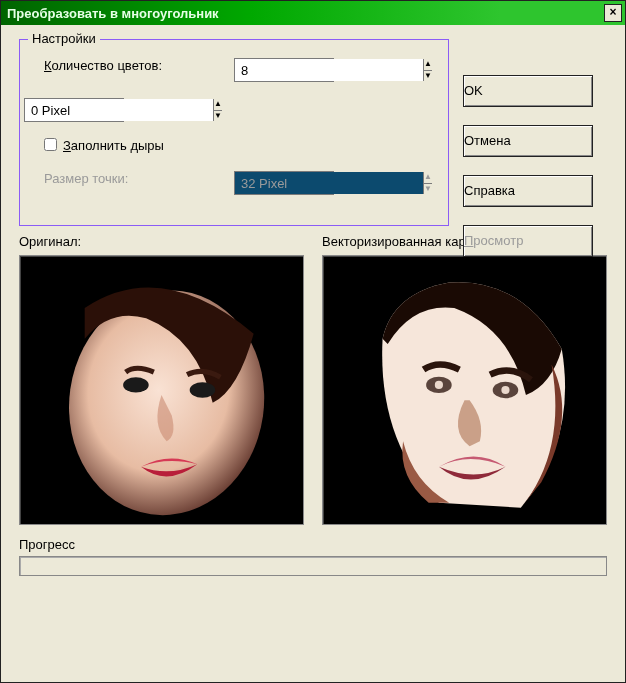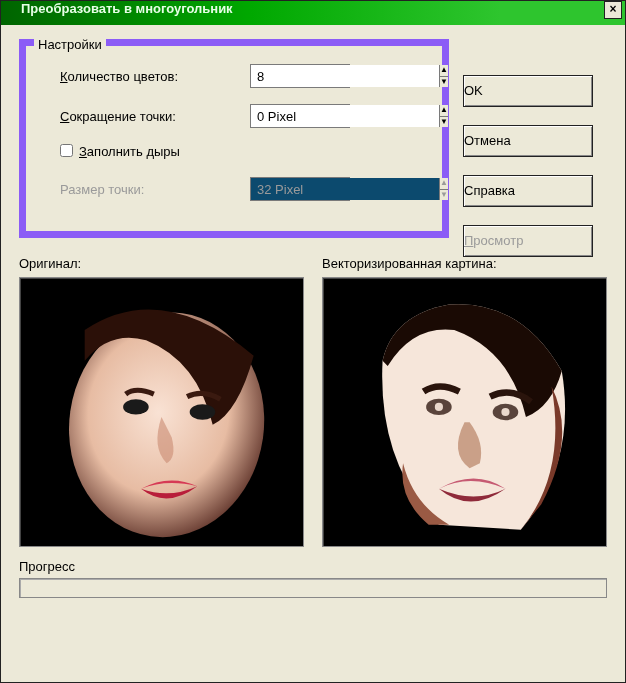--- a/index.html
+++ b/index.html
@@ -1,24 +1,24 @@
 <!DOCTYPE html>
 <html><head>
 <meta charset="utf-8">
 <style>
   *{box-sizing:border-box;margin:0;padding:0;font-family:Tahoma,Arial,sans-serif;font-size:13px}
   body{background:#fff}
   .window{width:626px;height:683px;background:#ece9d8;border:1px solid #222;position:relative;overflow:hidden}
-  .titlebar{height:24px;background:linear-gradient(90deg,#006400,#00a800 40%,#2ec52e 80%);display:flex;justify-content:space-between;padding:0 3px 0 20px}
+  .titlebar{height:24px;background:linear-gradient(90deg,#006400,#00a800 40%,#2ec52e 80%);display:flex;align-items:center;justify-content:space-between;padding:0 3px 0 6px}
   .titlebar .title{color:#e6ffe6;font-weight:bold}
   .close-btn{width:18px;height:18px;background:#ece9d8;border:1px solid #222;line-height:14px;text-align:center;font-weight:bold;font-size:12px;cursor:pointer}
   .body{position:relative;padding:14px 18px}
-  .fieldset{position:relative;border:7px solid #8b5cf6;padding:18px 14px 14px 14px;margin-bottom:18px}
+  .fieldset{position:relative;border:1px solid #8b5cf6;padding:18px 14px 14px 4px;margin-bottom:8px}
   .fieldset .legend{position:absolute;top:-9px;left:8px;background:#ece9d8;padding:0 4px}
-  .settings-row{display:flex;align-items:center;margin-bottom:16px}
+  .settings-row{display:flex;align-items:flex-start;margin-bottom:16px}
   .settings-label{width:210px;padding-left:20px}
   .settings-label .mn{text-decoration:underline}
   .spinner{display:flex;width:100px;height:24px;border:1px solid #7a7a7a;background:#fff}
   .spinner input{flex:1;border:none;padding:0 6px;font-size:13px;background:#fff;outline:none}
   .spin-btns{width:18px;display:flex;flex-direction:column;border-left:1px solid #7a7a7a}
   .spin-btns div{flex:1;background:#ece9d8;text-align:center;font-size:8px;line-height:10px;border-bottom:1px solid #7a7a7a;cursor:pointer}
   .spin-btns div:last-child{border-bottom:none}
   .disabled, .disabled *{color:#9a9a9a!important}
   .spinner.disabled{background:#ece9d8}
   .spinner.disabled input{background:#0c4a6e}
@@ -61,21 +61,20 @@
         <div class="spinner">
           <input value="8" style="">
           <div class="spin-btns">
             <div>▲</div>
             <div>▼</div>
           </div>
         </div>
       </div>
 
       <div class="settings-row">
-        <div class="settings-label"><span class="mn">С</span><span>окращение точки:</span></div>
         <div class="spinner">
           <input value="0 Pixel" style="">
           <div class="spin-btns">
             <div>▲</div>
             <div>▼</div>
           </div>
         </div>
       </div>
 
       <div class="checkbox-row">

